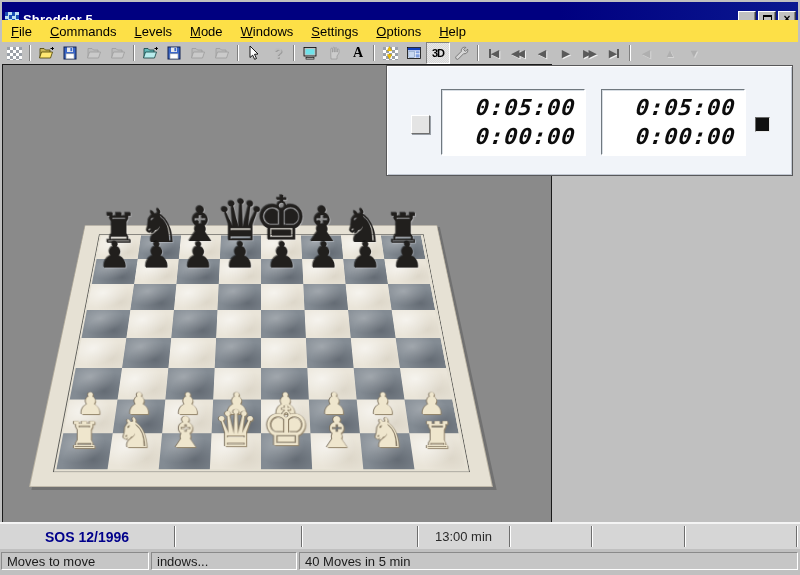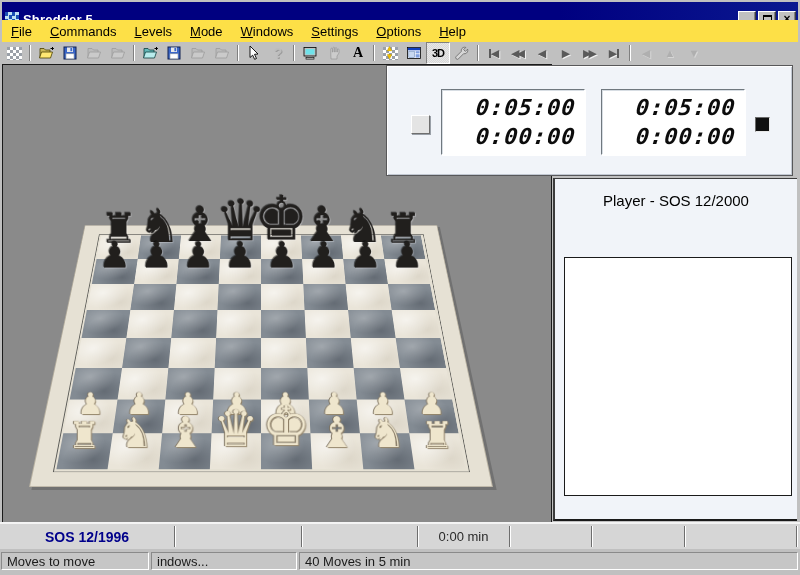--- a/index.html
+++ b/index.html
@@ -465,30 +465,26 @@
       <div class="row">0:05:00</div>
       <div class="row">0:00:00</div>
     </div>
     <div class="lcd" style="left:214px">
       <div class="row">0:05:00</div>
       <div class="row">0:00:00</div>
     </div>
     <div class="ind-black"></div>
   </div>
 
-  <div class="note-panel">
-    <div class="note-title">Player - SOS 12/2000</div>
-    <div class="note-box"></div>
-  </div>
 
   <div class="engine-bar" id="enginebar">
       <div class="eseg engine-name" style="width: 175px;">SOS 12/1996</div>
       <div class="eseg" style="width: 127px;"></div>
       <div class="eseg" style="width: 116px;"></div>
-      <div class="eseg" style="width: 92px;">0:00 min</div>
+      <div class="eseg" style="width: 92px;">13:00 min</div>
       <div class="eseg" style="width: 82px;"></div>
       <div class="eseg" style="width: 93px;"></div>
       <div class="eseg" style="width: 112px;"></div>
     </div>
 
   <div class="statusbar" id="statusbar">
       <div class="spanel" style="width: 148px;">Moves to move</div>
       <div class="spanel" style="width: 146px;">indows...</div>
       <div class="spanel" style="width: 499px;">40 Moves in 5 min</div>
     </div>

